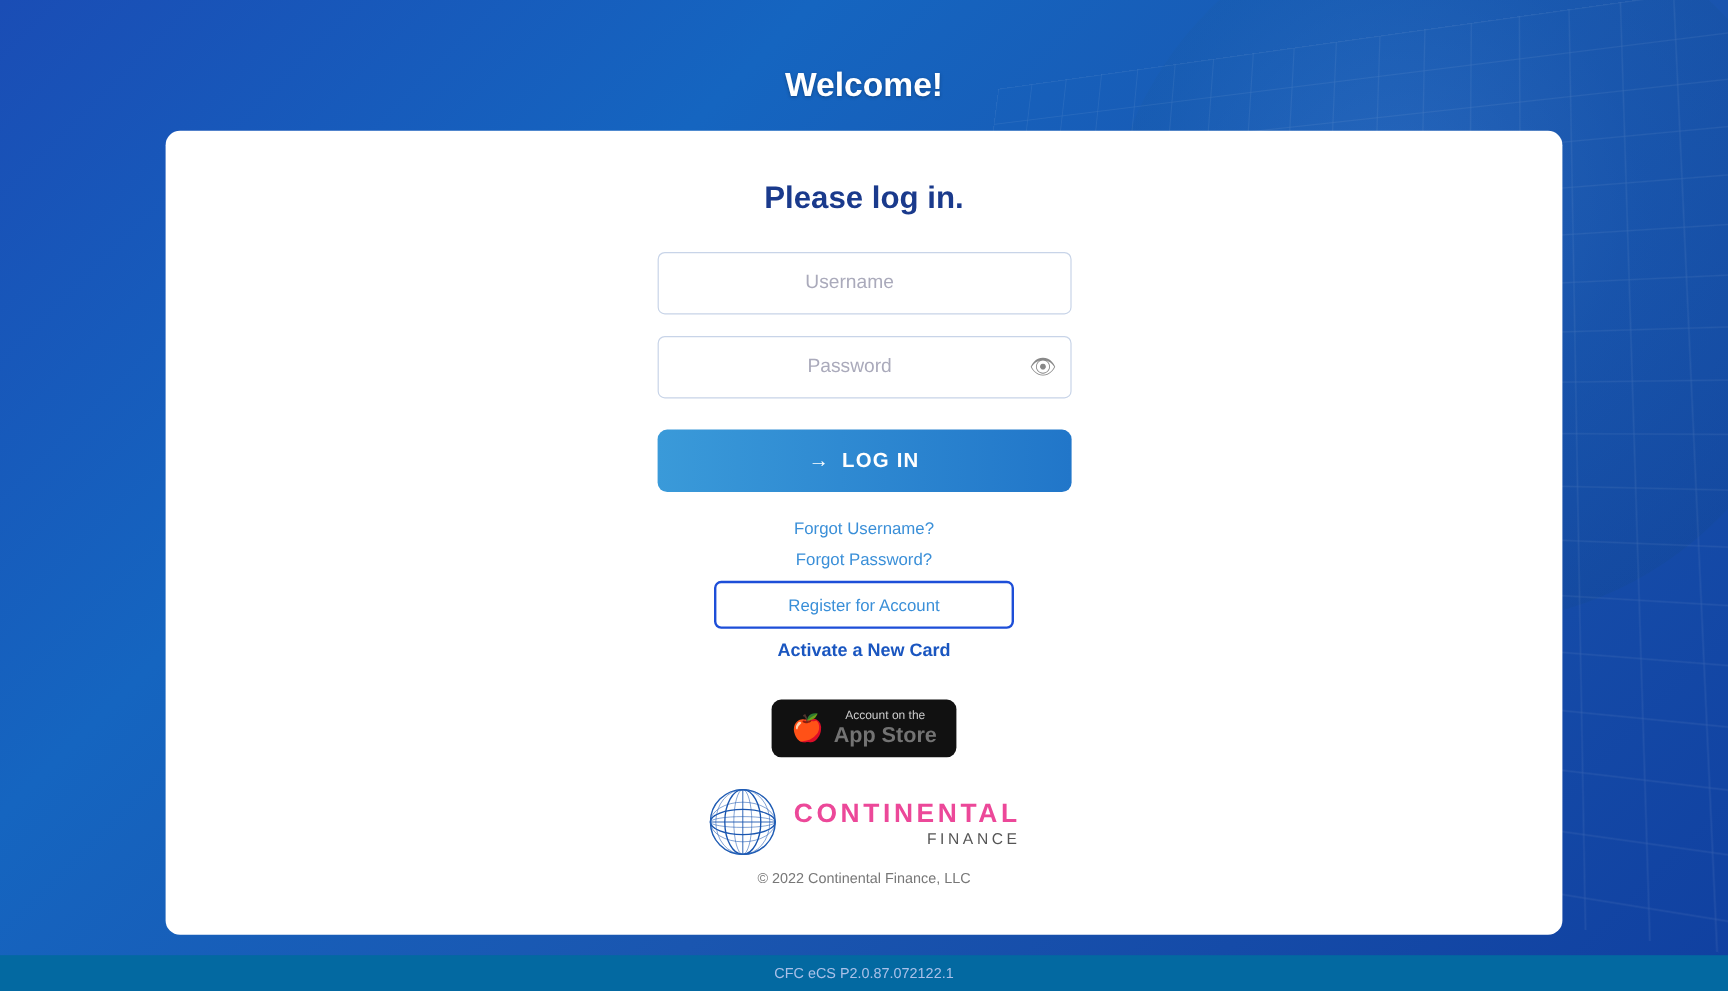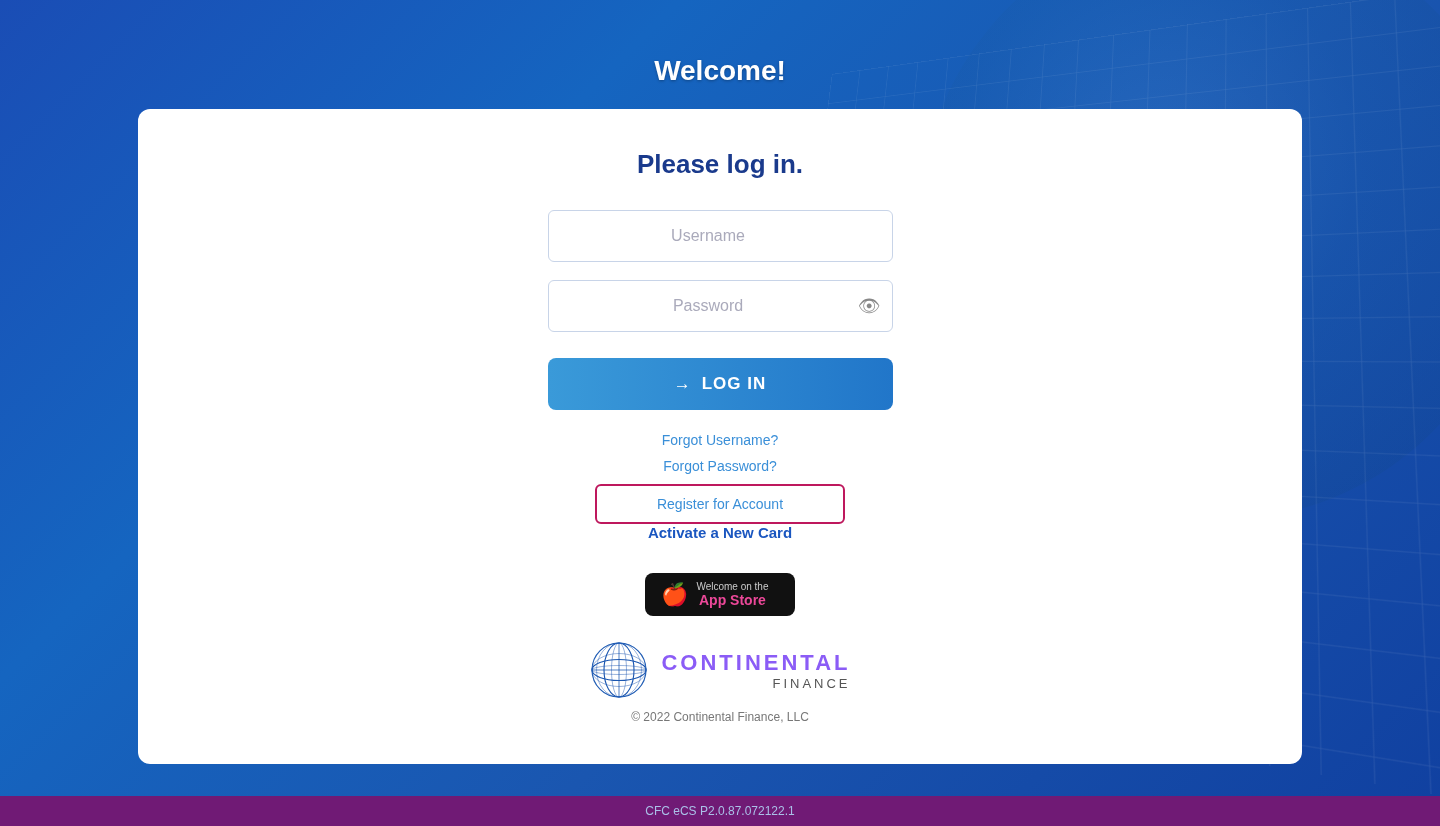--- a/index.html
+++ b/index.html
@@ -45,21 +45,21 @@
       transform: perspective(600px) rotateY(-15deg) rotateX(10deg);
     }
 
     
     .footer-bar {
       position: absolute;
       bottom: 0;
       left: 0;
       right: 0;
       height: 30px;
-      background: #701a75;
+      background: #0369a1;
       display: flex;
       align-items: center;
       justify-content: center;
       z-index: 10;
     }
 
     .footer-bar span {
       color: #aac0e8;
       font-size: 12px;
     }
@@ -164,23 +164,24 @@
       font-size: 14px;
       text-decoration: none;
       display: block;
       text-align: left;
       margin-bottom: 10px;
       cursor: pointer;
     }
 
     
     .register-box {
-      border: 2px solid #be185d;
+      border: 2px solid #1d4ed8;
       border-radius: 6px;
       padding: 10px 60px;
+      margin-bottom: 10px;
       cursor: pointer;
     }
 
     .register-box .link-text {
       margin-bottom: 0;
     }
 
     
     .activate-link {
       color: #1a56c0;
@@ -218,22 +219,22 @@
       display: flex;
       flex-direction: column;
     }
 
     .app-btn-sub {
       color: #ccc;
       font-size: 10px;
     }
 
     .app-btn-name {
-      color: #ec4899;
-      font-size: 14px;
+      color: #737373;
+      font-size: 18px;
       font-weight: bold;
       text-align: center;
     }
 
     .google-play-btn {
       background: #111;
     }
 
     
     .play-icon {
@@ -255,21 +256,21 @@
     }
 
     .logo-text {
       display: flex;
       flex-direction: column;
     }
 
     .logo-name {
       font-size: 22px;
       font-weight: bold;
-      color: #8b5cf6;
+      color: #ec4899;
       letter-spacing: 3px;
     }
 
     .logo-sub {
       font-size: 13px;
       color: #555;
       letter-spacing: 3px;
       text-align: right;
     }
 
@@ -319,21 +320,21 @@
       <a class="link-text">Register for Account</a>
     </div>
 
     <a class="activate-link">Activate a New Card</a>
 
     <div class="app-buttons">
 
       <button class="app-btn">
         <span class="app-btn-icon">🍎</span>
         <div class="app-btn-text">
-          <span class="app-btn-sub">Welcome on the</span>
+          <span class="app-btn-sub">Account on the</span>
           <span class="app-btn-name">App Store</span>
         </div>
       </button>
 
 
     </div>
 
     <div class="logo-area">
       <svg class="logo-globe-svg" viewBox="0 0 80 80" xmlns="http://www.w3.org/2000/svg">
         <circle cx="40" cy="40" r="36" fill="none" stroke="#1a56b0" stroke-width="1.5"></circle>

